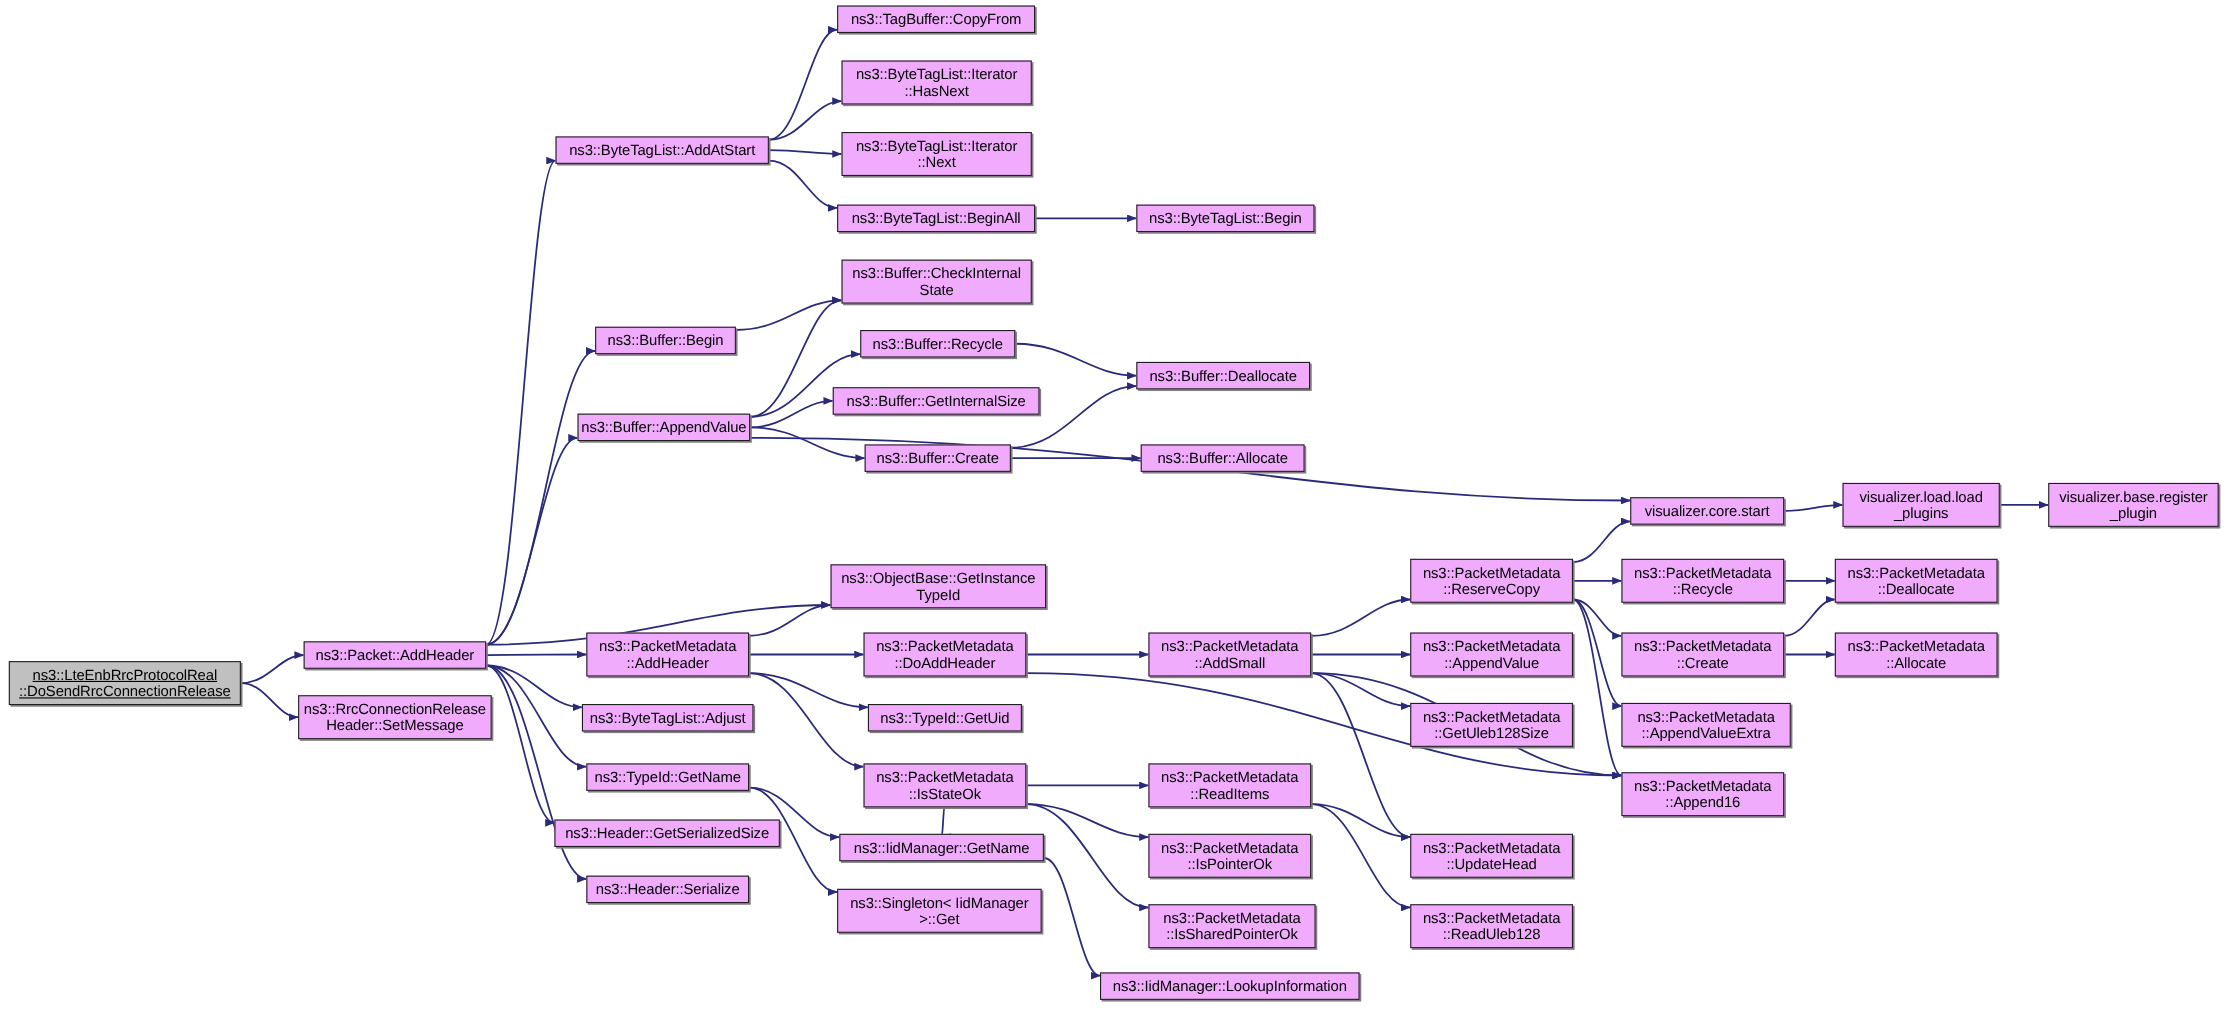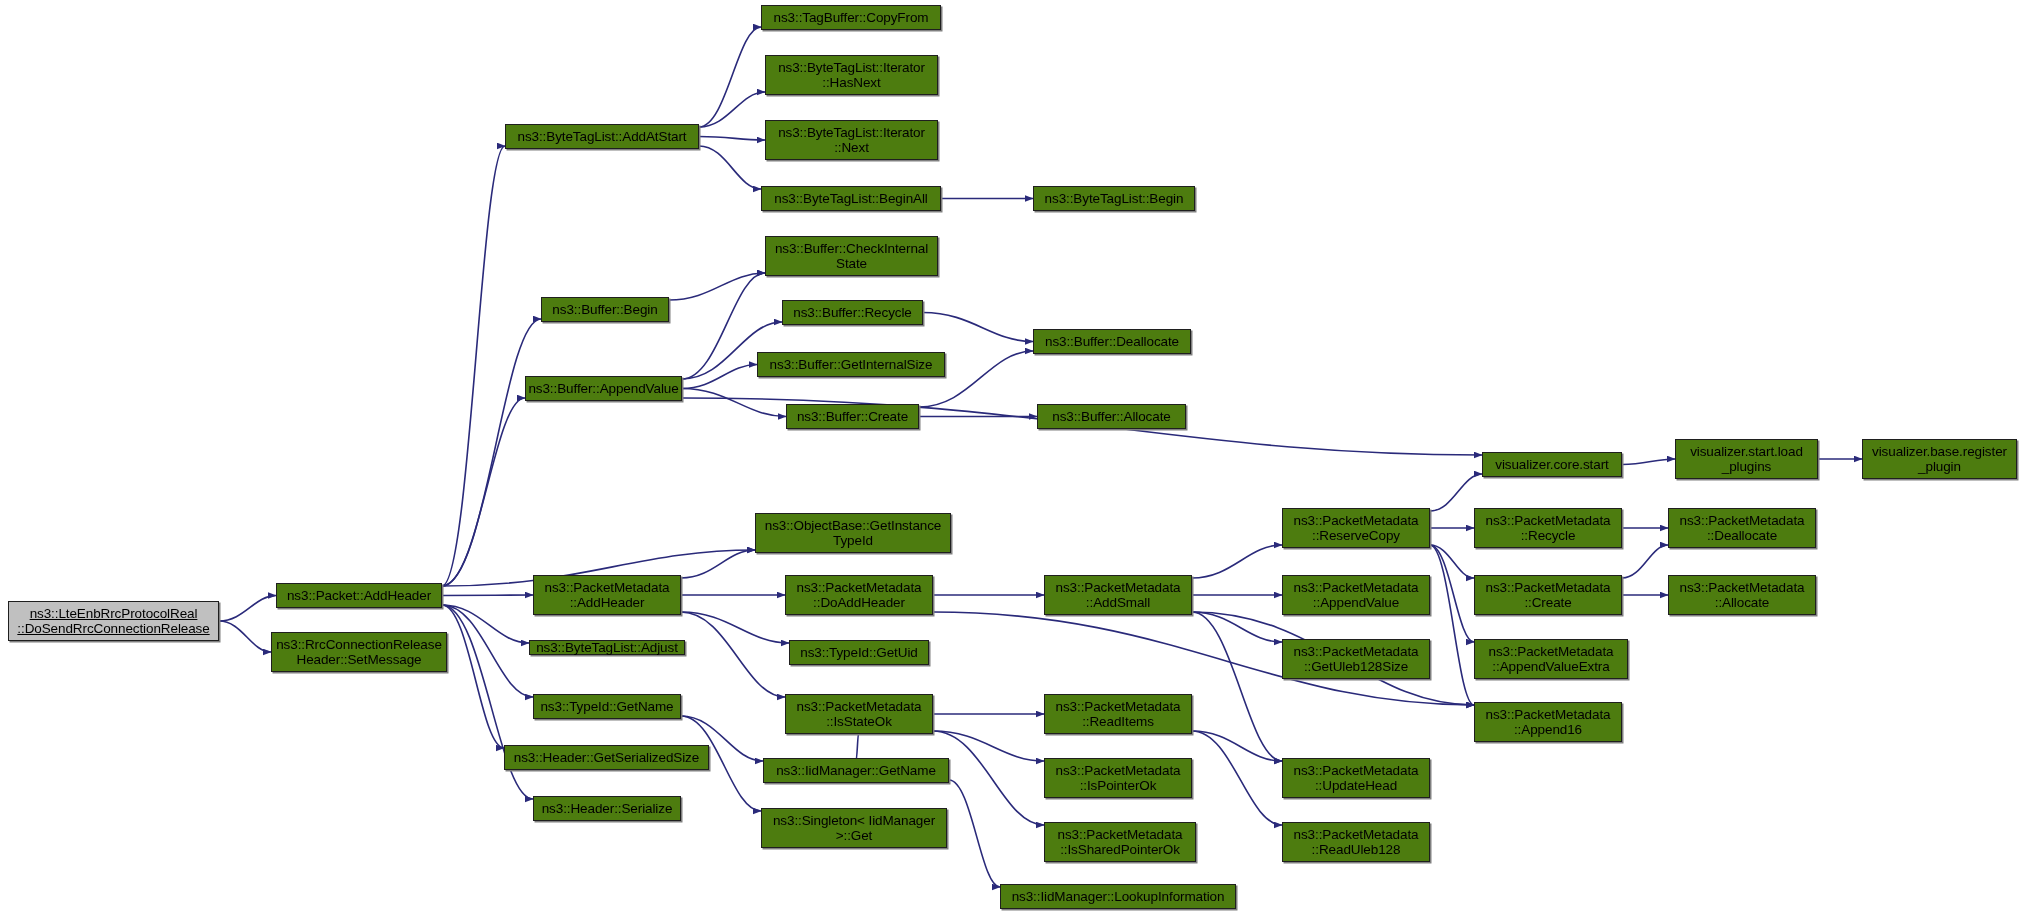--- a/index.html
+++ b/index.html
@@ -1,19 +1,19 @@
 <!DOCTYPE html>
 <html><head>
 <meta charset="utf-8">
 <style>
   html,body{margin:0;padding:0;background:#ffffff;}
   body{font-family:"Liberation Sans","DejaVu Sans",sans-serif;}
   #canvas{position:relative;width:2023px;height:920px;background:#ffffff;overflow:hidden;}
   svg#edges{position:absolute;left:0;top:0;width:2023px;height:920px;pointer-events:none;}
-  .node{position:absolute;box-sizing:border-box;border:1px solid #1f1f1f;background:#4d7c0f;
+  .node{position:absolute;box-sizing:border-box;border:1px solid #1f1f1f;background:#f0abfc;
         display:flex;align-items:center;justify-content:center;text-align:center;
         font-size:13.5px;line-height:15.5px;color:#000000;letter-spacing:-0.1px;
         box-shadow:1.5px 1.5px 0 0 #808080;}
   .node.root{background:#c0c0c0;border:1px solid #1f1f1f;}
   .node span{display:block;padding:0 3px;white-space:pre-line;}
 </style>
 </head>
 <body>
 
 <div id="canvas">
@@ -135,36 +135,36 @@
       <div class="node" style="left: 1033px; top: 329px; width: 158px; height: 25px;">
         <span>ns3::Buffer::Deallocate</span>
       </div>
       <div class="node" style="left: 1037px; top: 404px; width: 149px; height: 25px;">
         <span>ns3::Buffer::Allocate</span>
       </div>
       <div class="node" style="left: 1482px; top: 452px; width: 140px; height: 25px;">
         <span>visualizer.core.start</span>
       </div>
       <div class="node" style="left: 1675px; top: 439px; width: 143px; height: 40px;">
-        <span>visualizer.start.load
+        <span>visualizer.load.load
 _plugins</span>
       </div>
       <div class="node" style="left: 1862px; top: 439px; width: 155px; height: 40px;">
         <span>visualizer.base.register
 _plugin</span>
       </div>
       <div class="node" style="left: 755px; top: 513px; width: 196px; height: 40px;">
         <span>ns3::ObjectBase::GetInstance
 TypeId</span>
       </div>
       <div class="node" style="left: 533px; top: 575px; width: 148px; height: 40px;">
         <span>ns3::PacketMetadata
 ::AddHeader</span>
       </div>
-      <div class="node" style="left: 529px; top: 640px; width: 156px; height: 15px;">
+      <div class="node" style="left: 529px; top: 640px; width: 156px; height: 25px;">
         <span>ns3::ByteTagList::Adjust</span>
       </div>
       <div class="node" style="left: 785px; top: 575px; width: 148px; height: 40px;">
         <span>ns3::PacketMetadata
 ::DoAddHeader</span>
       </div>
       <div class="node" style="left: 789px; top: 640px; width: 140px; height: 25px;">
         <span>ns3::TypeId::GetUid</span>
       </div>
       <div class="node" style="left: 1044px; top: 575px; width: 148px; height: 40px;">

